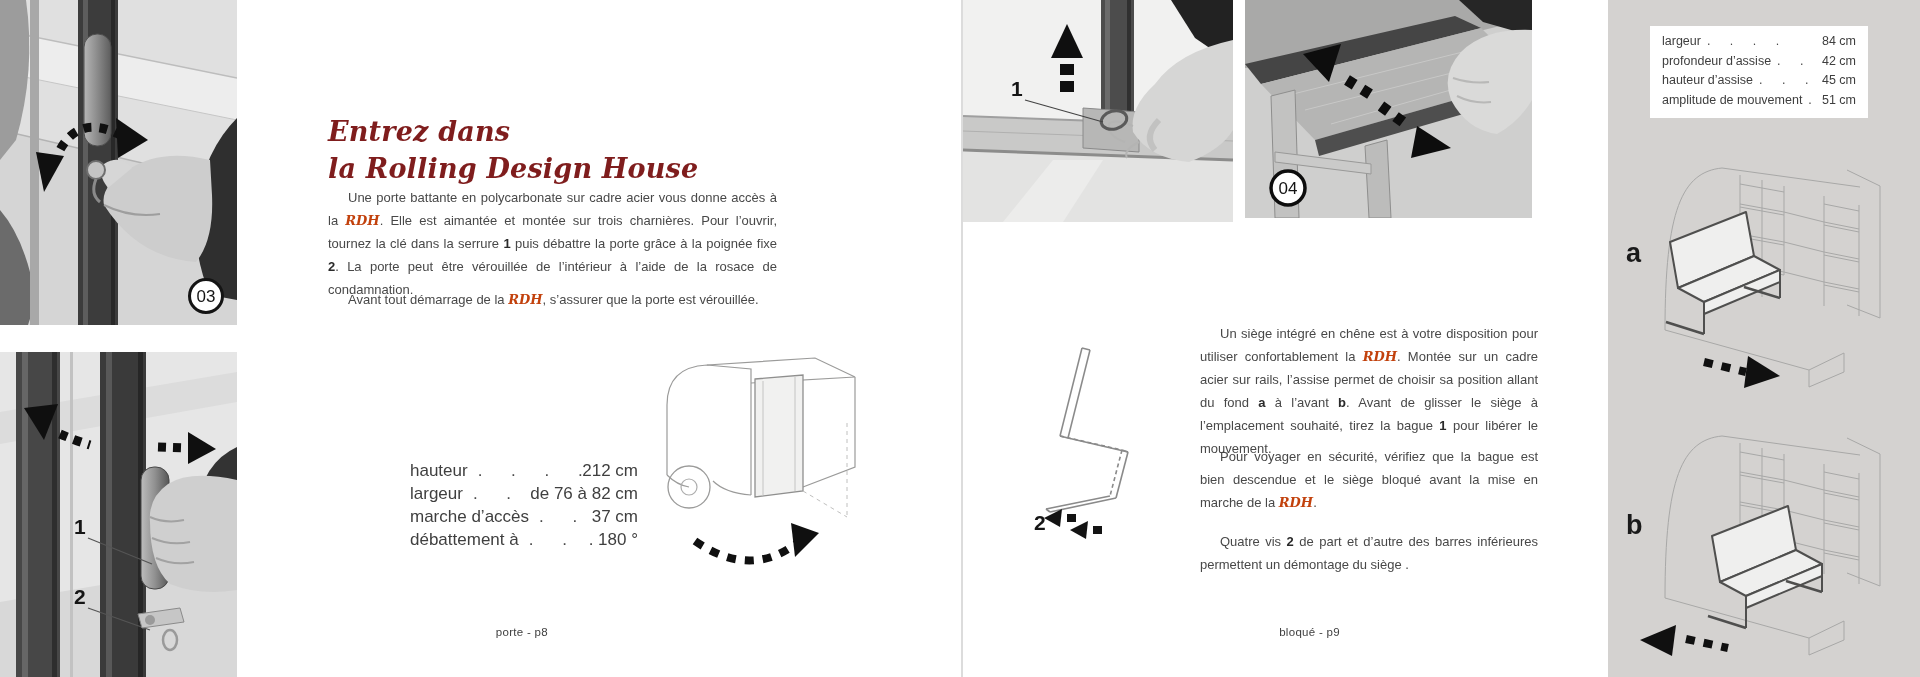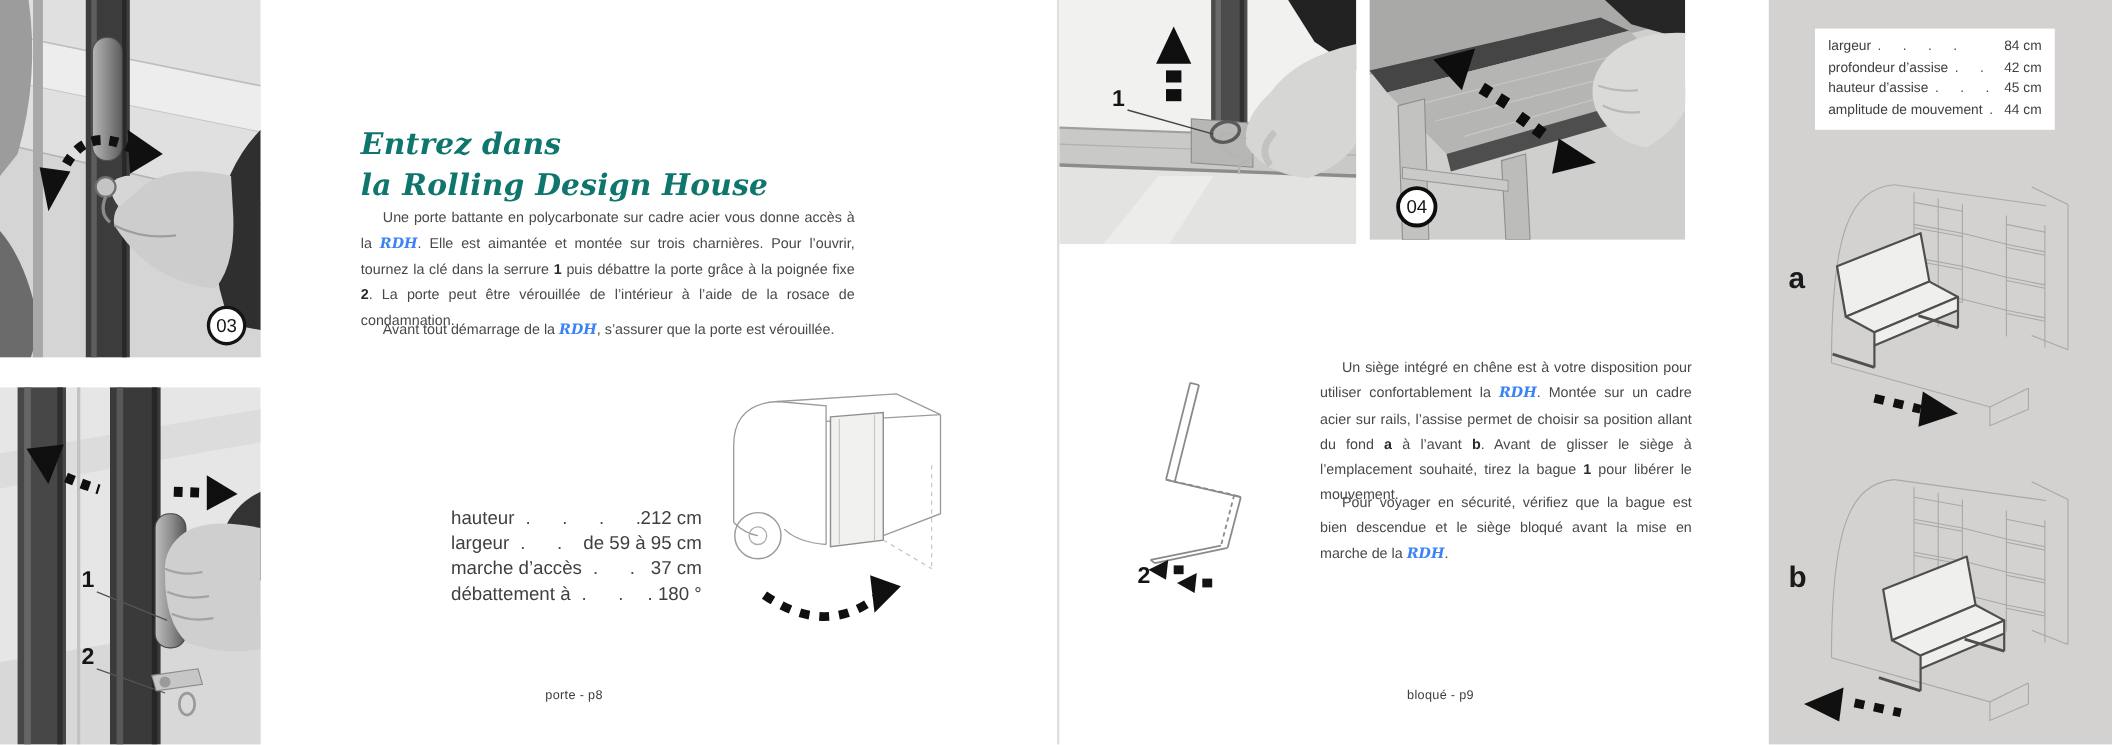--- a/index.html
+++ b/index.html
@@ -1,23 +1,23 @@
 <!DOCTYPE html>
 <html><head>
 <meta charset="utf-8">
 <style>
   * {margin:0;padding:0;box-sizing:border-box}
   html,body {background:#ffffff}
   body {font-family:"Liberation Sans",sans-serif}
   .canvas {position:relative;width:1920px;height:677px;background:#ffffff;overflow:hidden}
   .abs {position:absolute}
   .title {font-family:"DejaVu Serif",serif;font-style:italic;font-weight:700;
-          font-size:27px;line-height:37px;color:#0f766e;letter-spacing:.2px;white-space:nowrap}
+          font-size:27px;line-height:37px;color:#7f1d1d;letter-spacing:.2px;white-space:nowrap}
   .body {font-size:13px;line-height:23px;color:#484848;text-align:justify;text-indent:20px}
-  .rdh {font-family:"DejaVu Serif",serif;font-style:italic;font-weight:700;color:#3b82f6}
+  .rdh {font-family:"DejaVu Serif",serif;font-style:italic;font-weight:700;color:#c2410c}
   .bn  {font-weight:700;color:#2a2a2a}
   .specs {font-size:17px;color:#3f3f3f}
   .srow {display:flex;align-items:baseline;height:23px}
   .srow .lbl {white-space:nowrap}
   .srow .dots {flex:1;padding:0 10px;word-spacing:24px;white-space:nowrap;overflow:hidden;color:#4a4a4a}
   .srow .val {white-space:nowrap;text-align:right}
   .footer {font-size:11.5px;color:#3e3e3e;text-align:right;letter-spacing:.3px}
   .panel {background:#d4d2d0}
   .card {position:absolute;left:42px;top:26px;width:218px;height:92px;background:#ffffff;
          padding:8px 12px 0 12px;font-size:12.5px;color:#3e3e3e}
@@ -118,21 +118,21 @@
 
   <div class="abs specs" style="left:410px;top:461px;width:228px">
     <div class="srow">
       <span class="lbl">hauteur</span>
       <span class="dots">. . . .</span>
       <span class="val">212 cm</span>
     </div>
     <div class="srow">
       <span class="lbl">largeur</span>
       <span class="dots">. . .</span>
-      <span class="val">de 59 à 95 cm</span>
+      <span class="val">de 76 à 82 cm</span>
     </div>
     <div class="srow">
       <span class="lbl">marche d’accès</span>
       <span class="dots">. . .</span>
       <span class="val">37 cm</span>
     </div>
     <div class="srow">
       <span class="lbl">débattement à</span>
       <span class="dots">. . .</span>
       <span class="val">. 180 °</span>
@@ -235,20 +235,21 @@
       <rect x="63" y="186" width="9" height="8" fill="#131313"></rect>
       <text x="4" y="190" class="num-label">2</text>
     </svg>
   </div>
 
 
   <p class="abs body" style="left:1200px;top:322px;width:338px"><span>Un siège intégré en chêne est à votre disposition pour utiliser confortablement la </span><span class="rdh">RDH</span><span>. Montée sur un cadre acier sur rails, l’assise permet de choisir sa position allant du fond </span><span class="bn">a</span><span> à l’avant </span><span class="bn">b</span><span>. Avant de glisser le siège à l’emplacement souhaité, tirez la bague </span><span class="bn">1</span><span> pour libérer le mouvement.</span></p>
 
   <p class="abs body" style="left:1200px;top:445px;width:338px"><span>Pour voyager en sécurité, vérifiez que la bague est bien descendue et le siège bloqué avant la mise en marche de la </span><span class="rdh">RDH</span><span>.</span></p>
 
+  <p class="abs body" style="left:1200px;top:530px;width:338px"><span>Quatre vis </span><span class="bn">2</span><span> de part et d’autre des barres inférieures permettent un démontage du siège .</span></p>
 
   <div class="abs footer" style="left:1200px;top:626px;width:140px">bloqué - p9</div>
 
   <div class="abs panel" style="left:1608px;top:0;width:312px;height:677px">
 
     <div class="card">
       <div class="srow">
         <span class="lbl">largeur</span>
         <span class="dots">. . . .</span>
         <span class="val">84 cm</span>
@@ -259,21 +260,21 @@
         <span class="val">42 cm</span>
       </div>
       <div class="srow">
         <span class="lbl">hauteur d’assise</span>
         <span class="dots">. . .</span>
         <span class="val">45 cm</span>
       </div>
       <div class="srow">
         <span class="lbl">amplitude de mouvement</span>
         <span class="dots">.</span>
-        <span class="val">44 cm</span>
+        <span class="val">51 cm</span>
       </div>
     </div>
 
     <div class="abs" style="left:4px;top:140px">
       <svg viewBox="0 0 300 265" width="300" height="265">
         <g fill="none" stroke="#a8a8a7" stroke-width="1">
           <path d="M53,190 C53,70 70,32 110,28"></path>
           <path d="M110,28 L248,47"></path>
           <path d="M235,30 L268,46 M268,46 L268,178 M235,165 L268,178"></path>
           <path d="M53,190 L197,230 L232,213"></path>

